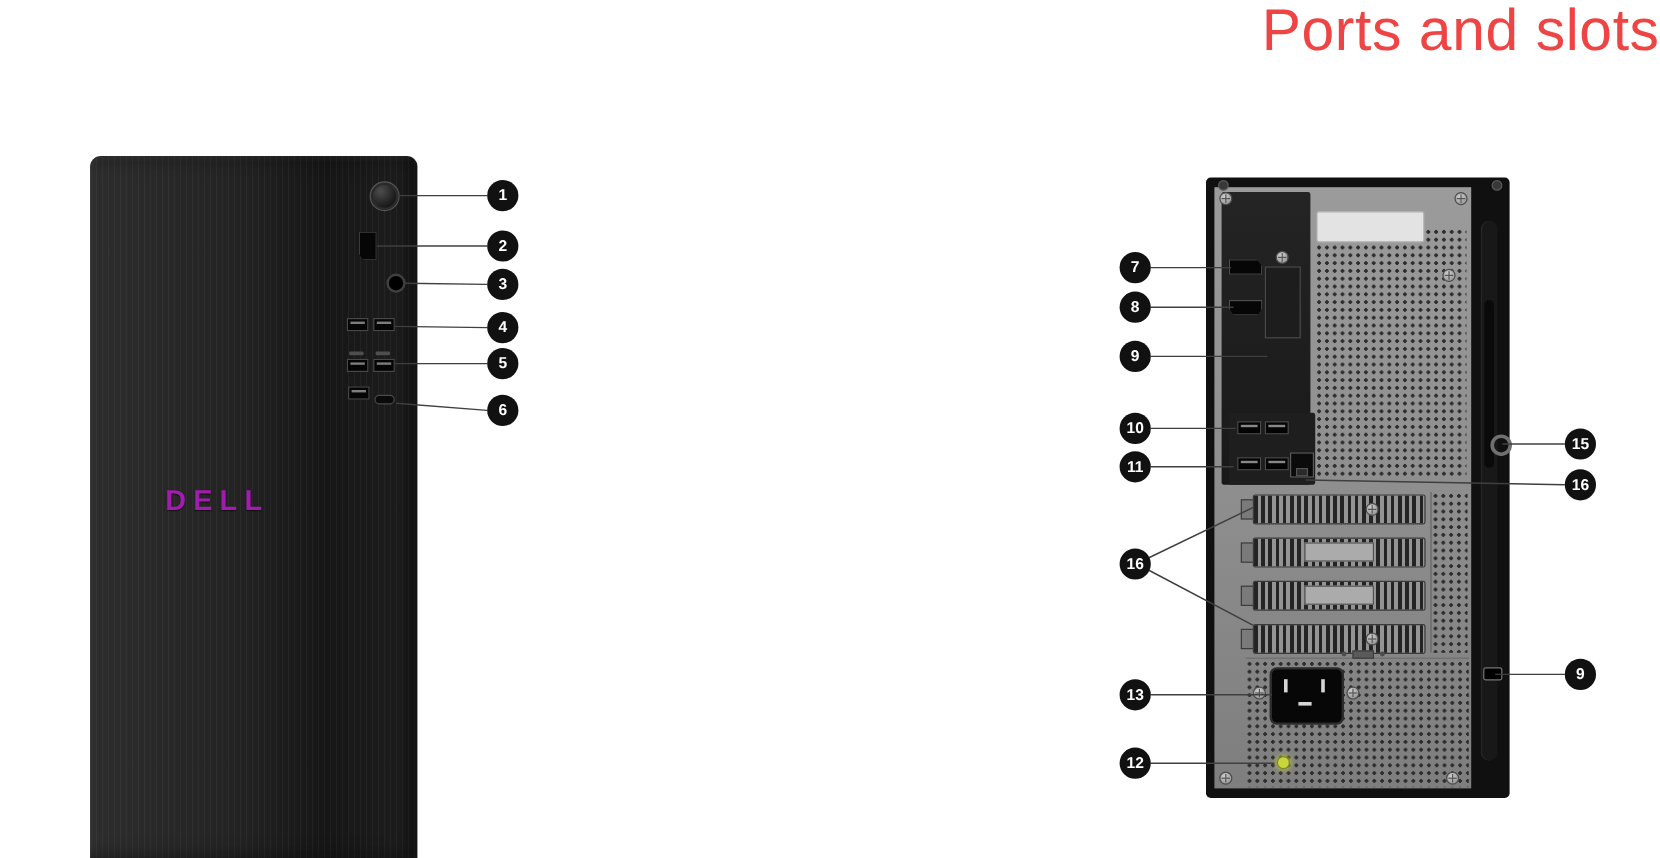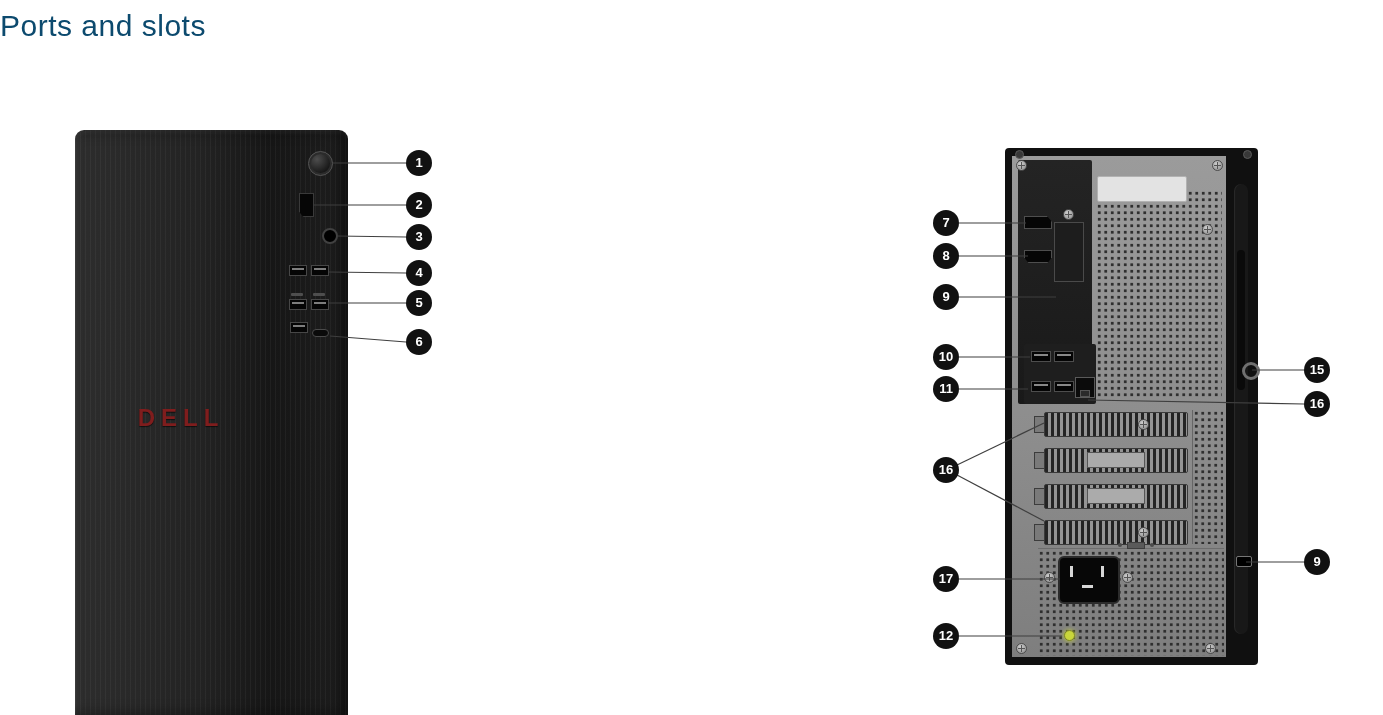--- a/index.html
+++ b/index.html
@@ -1,37 +1,37 @@
 <!DOCTYPE html>
 <html><head>
 <meta charset="utf-8">
 <style>
   html,body{margin:0;padding:0;background:#ffffff;}
   #canvas{position:relative;width:1383px;height:715px;background:#ffffff;overflow:hidden;
           font-family:"Liberation Sans",sans-serif;}
 
   
-  .page-title{position:absolute;left:0;top:0;width:100%;text-align:left;
-              font-size:30px;font-weight:300;color:#0c4a6e;letter-spacing:0.5px;line-height:52px;}
+  .page-title{position:absolute;left:0;top:0;width:100%;text-align:right;
+              font-size:49px;font-weight:300;color:#ef4444;letter-spacing:0.5px;line-height:52px;}
 
   
   .badge{position:absolute;width:26px;height:26px;border-radius:50%;background:#111111;
          color:#ffffff;font-size:13px;font-weight:700;line-height:26px;text-align:center;z-index:40;}
   #lines{position:absolute;left:0;top:0;z-index:35;pointer-events:none;}
 
   
   .front-tower{position:absolute;left:75px;top:130px;width:273px;height:585px;
     border-radius:9px 9px 0 0;
     background-image:
       repeating-linear-gradient(90deg, rgba(255,255,255,0.045) 0 1px, rgba(0,0,0,0) 1px 5px),
       linear-gradient(90deg,#2d2d2d 0%,#232323 45%,#161616 72%,#1e1e1e 100%);
     box-shadow: inset -7px 0 14px rgba(0,0,0,0.55), inset 4px 0 8px rgba(255,255,255,0.04),
                 inset 0 3px 4px rgba(255,255,255,0.07);}
   .dell-logo{position:absolute;left:135px;top:404px;width:92px;text-align:center;
-             font-size:24px;font-weight:700;letter-spacing:6px;color:#7f1d1d;
+             font-size:24px;font-weight:700;letter-spacing:6px;color:#a21caf;
              text-shadow:0 1px 1px rgba(0,0,0,0.6);z-index:5;}
 
   .power-button{position:absolute;left:308px;top:151px;width:23px;height:23px;border-radius:50%;
     background:radial-gradient(circle at 35% 32%,#4d4d4d,#121212 72%);
     border:1px solid #565656;box-shadow:inset 0 0 0 2px #2b2b2b;z-index:5;}
   .sd-slot{position:absolute;left:299px;top:193px;width:13px;height:22px;background:#060606;
     border:1px solid #3a3a3a;clip-path:polygon(0 0,100% 0,100% 100%,30% 100%,0 78%);z-index:5;}
   .audio-jack{position:absolute;left:322px;top:228px;width:12px;height:12px;border-radius:50%;
     background:#000;border:2px solid #414141;z-index:5;}
   .usb-a{position:absolute;width:16px;height:9px;background:#050505;border:1px solid #474747;z-index:5;}
@@ -204,20 +204,20 @@
   <div class="badge" style="left:406px;top:260px">4</div>
   <div class="badge" style="left:406px;top:290px">5</div>
   <div class="badge" style="left:406px;top:329px">6</div>
 
   <div class="badge" style="left:933px;top:210px">7</div>
   <div class="badge" style="left:933px;top:243px">8</div>
   <div class="badge" style="left:933px;top:284px">9</div>
   <div class="badge" style="left:933px;top:344px">10</div>
   <div class="badge" style="left:933px;top:376px">11</div>
   <div class="badge" style="left:933px;top:457px">16</div>
-  <div class="badge" style="left:933px;top:566px">17</div>
+  <div class="badge" style="left:933px;top:566px">13</div>
   <div class="badge" style="left:933px;top:623px">12</div>
 
   <div class="badge" style="left:1304px;top:357px">15</div>
   <div class="badge" style="left:1304px;top:391px">16</div>
   <div class="badge" style="left:1304px;top:549px">9</div>
 
 </div>
 
 </body></html>

